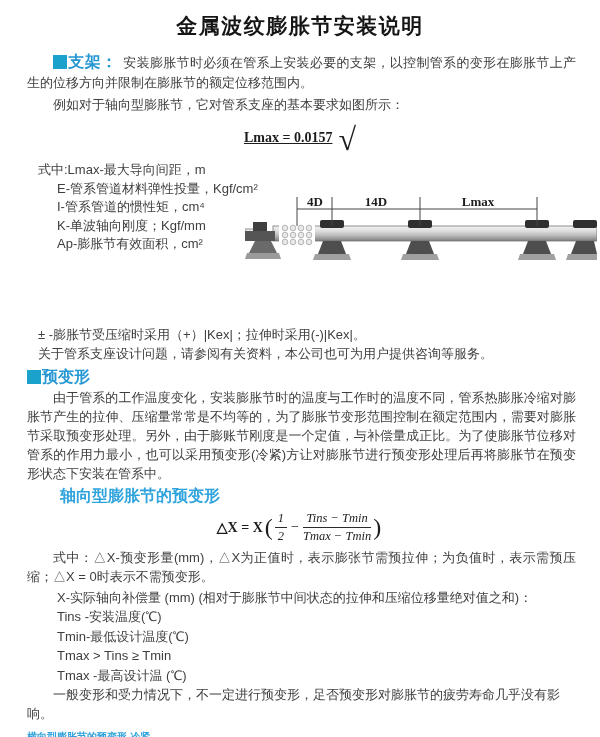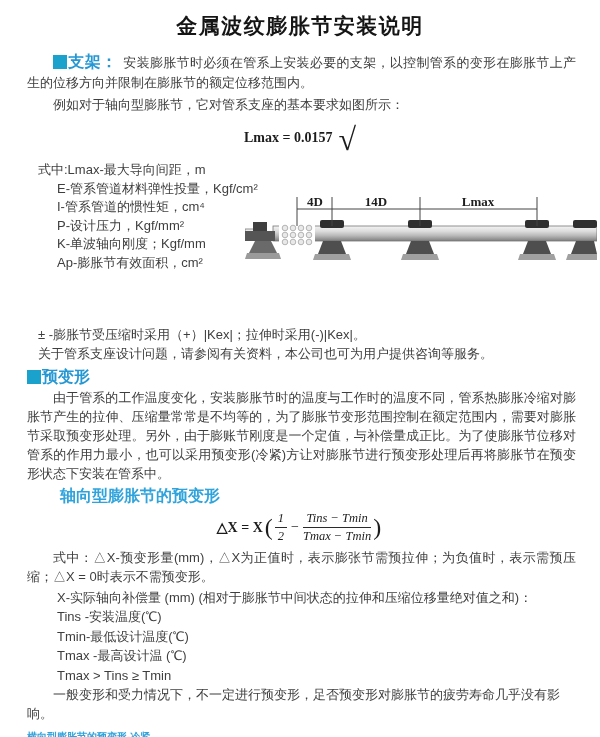--- a/index.html
+++ b/index.html
@@ -16,21 +16,21 @@
   .p2{margin-top:2px;text-indent:2em;}
   .marker-sq{
     display:inline-block;width:14px;height:14px;background:var(--marker-teal,#1aa2cd);
     vertical-align:-2px;margin-right:1px;
   }
   .sec-head-inline{color:var(--accent-blue,#2597d3);font-size:16px;font-weight:bold;margin-right:6px;}
   
   .formula{display:flex;justify-content:center;align-items:center;
     font-family:"Liberation Serif",serif;color:#1c1c1c;}
   .f1{height:36px;margin:5px 0;}
-  .coeff{font-weight:bold;font-size:14px;}
+  .coeff{font-weight:bold;font-size:14px;text-decoration:underline;}
   .radical{font-size:32px;font-weight:400;line-height:30px;margin:2px 0 0 6px;}
   .radicand{border-top:1.4px solid #2a2a2a;padding:1px 8px 0 6px;margin-top:3px;}
   .frac{display:inline-block;text-align:center;vertical-align:middle;font-size:12.5px;font-style:italic;}
   .frac .num{display:block;border-bottom:1px solid #2a2a2a;padding:0 3px 1px;}
   .frac .den{display:block;padding-top:1px;}
   .f2{height:36px;margin:3px 0;}
   .f2 .pre,.f3 .pre,.f3 .post{font-weight:bold;font-size:14px;}
   .big-paren{font-size:24px;font-weight:400;line-height:24px;margin:0 2px;}
   .op{font-size:14px;margin:0 4px;}
   .f3{height:28px;margin:2px 0;}
@@ -65,21 +65,20 @@
 
 <div class="formula f1">
   <span class="coeff">Lmax = 0.0157</span>
   <span class="radical">√</span>
 </div>
 
 <div class="defs-wrap">
   <div class="def-line">式中:Lmax-最大导向间距，m</div>
   <div class="def-line indent">E-管系管道材料弹性投量，Kgf/cm²</div>
   <div class="def-line indent">I-管系管道的惯性矩，cm⁴</div>
-  <div class="def-line indent">P-设计压力，Kgf/mm²</div>
   <div class="def-line indent">K-单波轴向刚度；Kgf/mm</div>
   <div class="def-line indent">Ap-膨胀节有效面积，cm²</div>
 
   <svg class="diagram" width="352" height="100" viewBox="0 0 352 100" xmlns="http://www.w3.org/2000/svg">
     <defs>
       <linearGradient id="pipeGrad" x1="0" y1="0" x2="0" y2="1">
         <stop offset="0" stop-color="#f4f4f4"></stop>
         <stop offset="0.35" stop-color="#dcdcdc"></stop>
         <stop offset="0.65" stop-color="#b8b8b8"></stop>
         <stop offset="1" stop-color="#7e7e7e"></stop>
@@ -173,22 +172,22 @@
   </span>
   <span class="big-paren">)</span>
 </div>
 
 <p class="para explain">式中：△X-预变形量(mm)，△X为正值时，表示膨张节需预拉伸；为负值时，表示需预压缩；△X = 0时表示不需预变形。</p>
 
 <div class="axial-defs">
   <div class="def-line">X-实际轴向补偿量 (mm) (相对于膨胀节中间状态的拉伸和压缩位移量绝对值之和)：</div>
   <div class="def-line">Tins -安装温度(℃)</div>
   <div class="def-line">Tmin-最低设计温度(℃)</div>
+  <div class="def-line">Tmax &gt; Tins ≥ Tmin</div>
   <div class="def-line">Tmax -最高设计温 (℃)</div>
-  <div class="def-line">Tmax &gt; Tins ≥ Tmin</div>
 </div>
 
 <div class="note-line">一般变形和受力情况下，不一定进行预变形，足否预变形对膨胀节的疲劳寿命几乎没有影响。</div>
 
 <div class="lateral-head sub-head">横向型膨胀节的预变形-冷紧</div>
 
 <div class="formula f3">
   <span class="pre">△Y =</span>&nbsp;
   <span class="frac">
     <span class="num">1</span>

